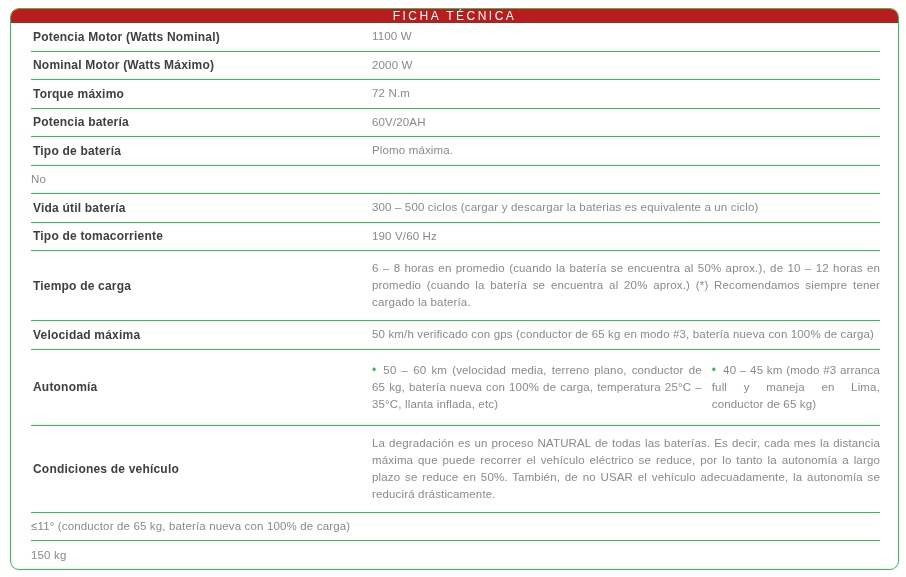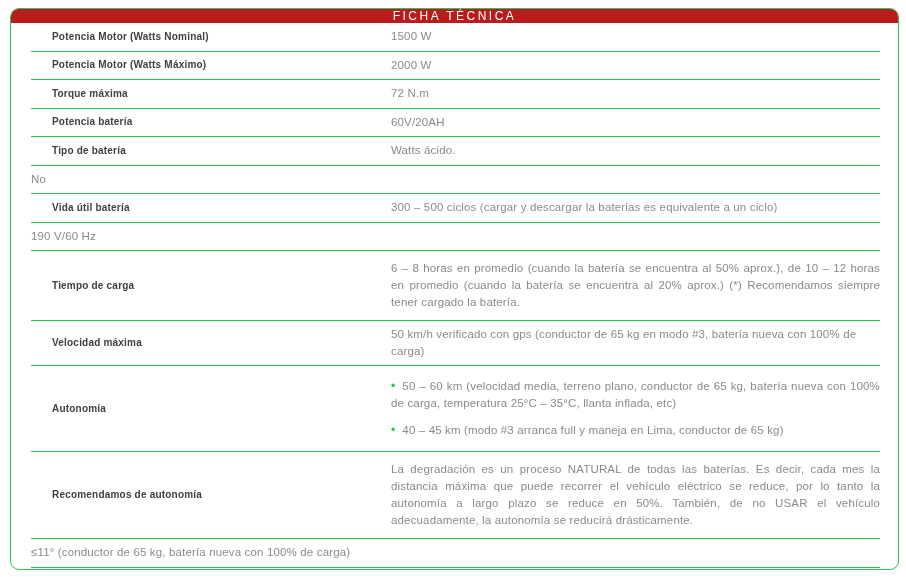--- a/index.html
+++ b/index.html
@@ -43,106 +43,106 @@
     min-height: 28.5px;
     border-bottom: 1px solid #2DC255;
     box-sizing: border-box;
   }
   .row.last { border-bottom: none; }
   .cell-label {
     width: 341px;
     flex: none;
     box-sizing: border-box;
     padding: 4px 12px 4px 2px;
-    font-size: 10px;
+    font-size: 12px;
     font-weight: 700;
     color: #3F3F3F;
     letter-spacing: 0.2px;
     line-height: 14px;
-    margin-left: 19px;
   }
   .cell-value {
     flex: 1;
     font-size: 11.5px;
     font-weight: 400;
     color: #8A8A8A;
     letter-spacing: 0.15px;
     line-height: 17px;
     padding: 5px 0;
   }
   .cell-value.justify {
     text-align: justify;
     padding: 9px 0;
   }
   .cell-value.bullets {
     display: flex;
-    flex-direction: column;
+    flex-direction: row;
     gap: 10px;
     padding: 12px 0;
   }
   .bullet-line { text-align: justify; }
   .dot {
     color: #2DC255;
     margin-right: 7px;
     font-size: 12px;
   }
 </style>
 </head>
 <body>
 
 <div class="card">
   <div class="header">FICHA TÉCNICA</div>
   <div class="tbody">
       <div class="row">
         <div class="cell-label">Potencia Motor (Watts Nominal)</div>
-        <div class="cell-value">1500 W</div>
+        <div class="cell-value">1100 W</div>
       </div>
       <div class="row">
-        <div class="cell-label">Potencia Motor (Watts Máximo)</div>
+        <div class="cell-label">Nominal Motor (Watts Máximo)</div>
         <div class="cell-value">2000 W</div>
       </div>
       <div class="row">
-        <div class="cell-label">Torque máxima</div>
+        <div class="cell-label">Torque máximo</div>
         <div class="cell-value">72 N.m</div>
       </div>
       <div class="row">
         <div class="cell-label">Potencia batería</div>
         <div class="cell-value">60V/20AH</div>
       </div>
       <div class="row">
         <div class="cell-label">Tipo de batería</div>
-        <div class="cell-value">Watts ácido.</div>
+        <div class="cell-value">Plomo máxima.</div>
       </div>
       <div class="row">
         <div class="cell-value">No</div>
       </div>
       <div class="row">
         <div class="cell-label">Vida útil batería</div>
         <div class="cell-value">300 – 500 ciclos (cargar y descargar la baterias es equivalente a un ciclo)</div>
       </div>
       <div class="row">
+        <div class="cell-label">Tipo de tomacorriente</div>
         <div class="cell-value">190 V/60 Hz</div>
       </div>
       <div class="row">
         <div class="cell-label">Tiempo de carga</div>
         <div class="cell-value justify">6 – 8 horas en promedio (cuando la batería se encuentra al 50% aprox.), de 10 – 12 horas en promedio (cuando la batería se encuentra al 20% aprox.) (*) Recomendamos siempre tener cargado la batería.</div>
       </div>
       <div class="row">
         <div class="cell-label">Velocidad máxima</div>
         <div class="cell-value">50 km/h verificado con gps (conductor de 65 kg en modo #3, batería nueva con 100% de carga)</div>
       </div>
       <div class="row">
         <div class="cell-label">Autonomía</div>
         <div class="cell-value bullets">
           <div class="bullet-line"><span class="dot">•</span><span>50 – 60 km (velocidad media, terreno plano, conductor de 65 kg, batería nueva con 100% de carga, temperatura 25°C – 35°C, llanta inflada, etc)</span></div>
           <div class="bullet-line"><span class="dot">•</span><span>40 – 45 km (modo #3 arranca full y maneja en Lima, conductor de 65 kg)</span></div>
         </div>
       </div>
       <div class="row">
-        <div class="cell-label">Recomendamos de autonomía</div>
+        <div class="cell-label">Condiciones de vehículo</div>
         <div class="cell-value justify">La degradación es un proceso NATURAL de todas las baterías. Es decir, cada mes la distancia máxima que puede recorrer el vehículo eléctrico se reduce, por lo tanto la autonomía a largo plazo se reduce en 50%. También, de no USAR el vehículo adecuadamente, la autonomía se reducirá drásticamente.</div>
       </div>
       <div class="row">
         <div class="cell-value">≤11° (conductor de 65 kg, batería nueva con 100% de carga)</div>
       </div>
       <div class="row last">
         <div class="cell-value">150 kg</div>
       </div>
     </div>
 </div>

